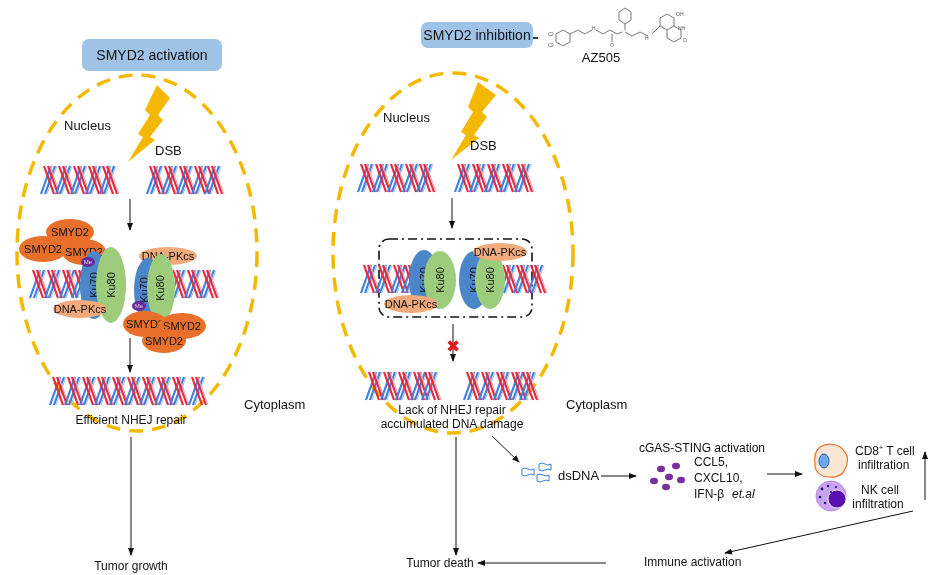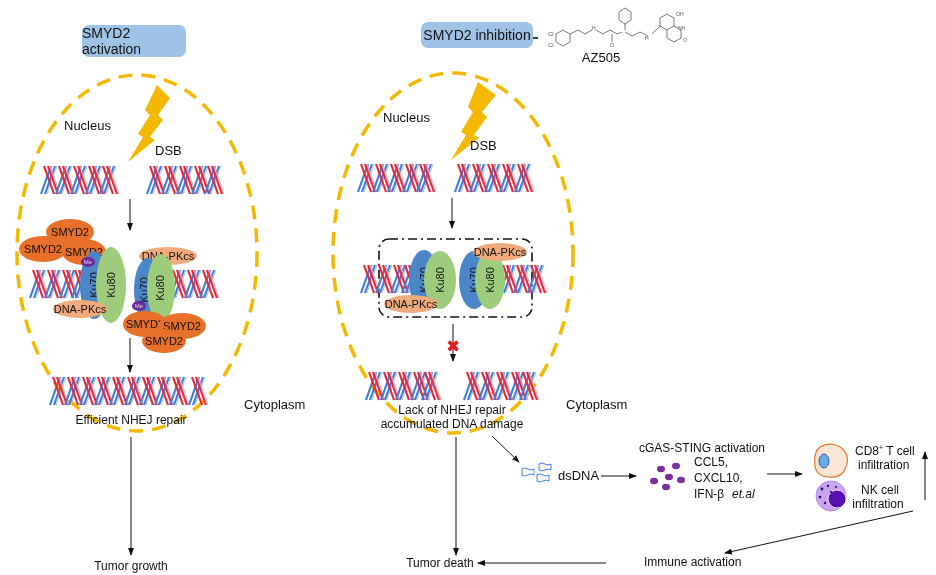--- a/index.html
+++ b/index.html
@@ -261,14 +261,14 @@
 
     <line x1="925" y1="500" x2="925" y2="452" stroke="#111" stroke-width="1" marker-end="url(#arr)"></line>
     <line x1="913" y1="511" x2="725" y2="553" stroke="#111" stroke-width="1" marker-end="url(#arr)"></line>
 
     <text class="lbl" x="644" y="566" font-size="12">Immune activation</text>
     <line x1="606" y1="563" x2="478" y2="563" stroke="#111" stroke-width="1" marker-end="url(#arr)"></line>
     <text class="lbl" x="440" y="567" font-size="12" text-anchor="middle">Tumor death</text>
   </g>
 </svg>
 
-<div class="box-title" style="left:82px;top:25px;width:104px;height:32px;">SMYD2 activation</div>
+<div class="box-title" style="left:82px;top:39px;width:140px;height:32px;">SMYD2 activation</div>
 <div class="box-title" style="left:421px;top:22px;width:112px;height:26px;">SMYD2 inhibition</div>
 
 </body></html>

